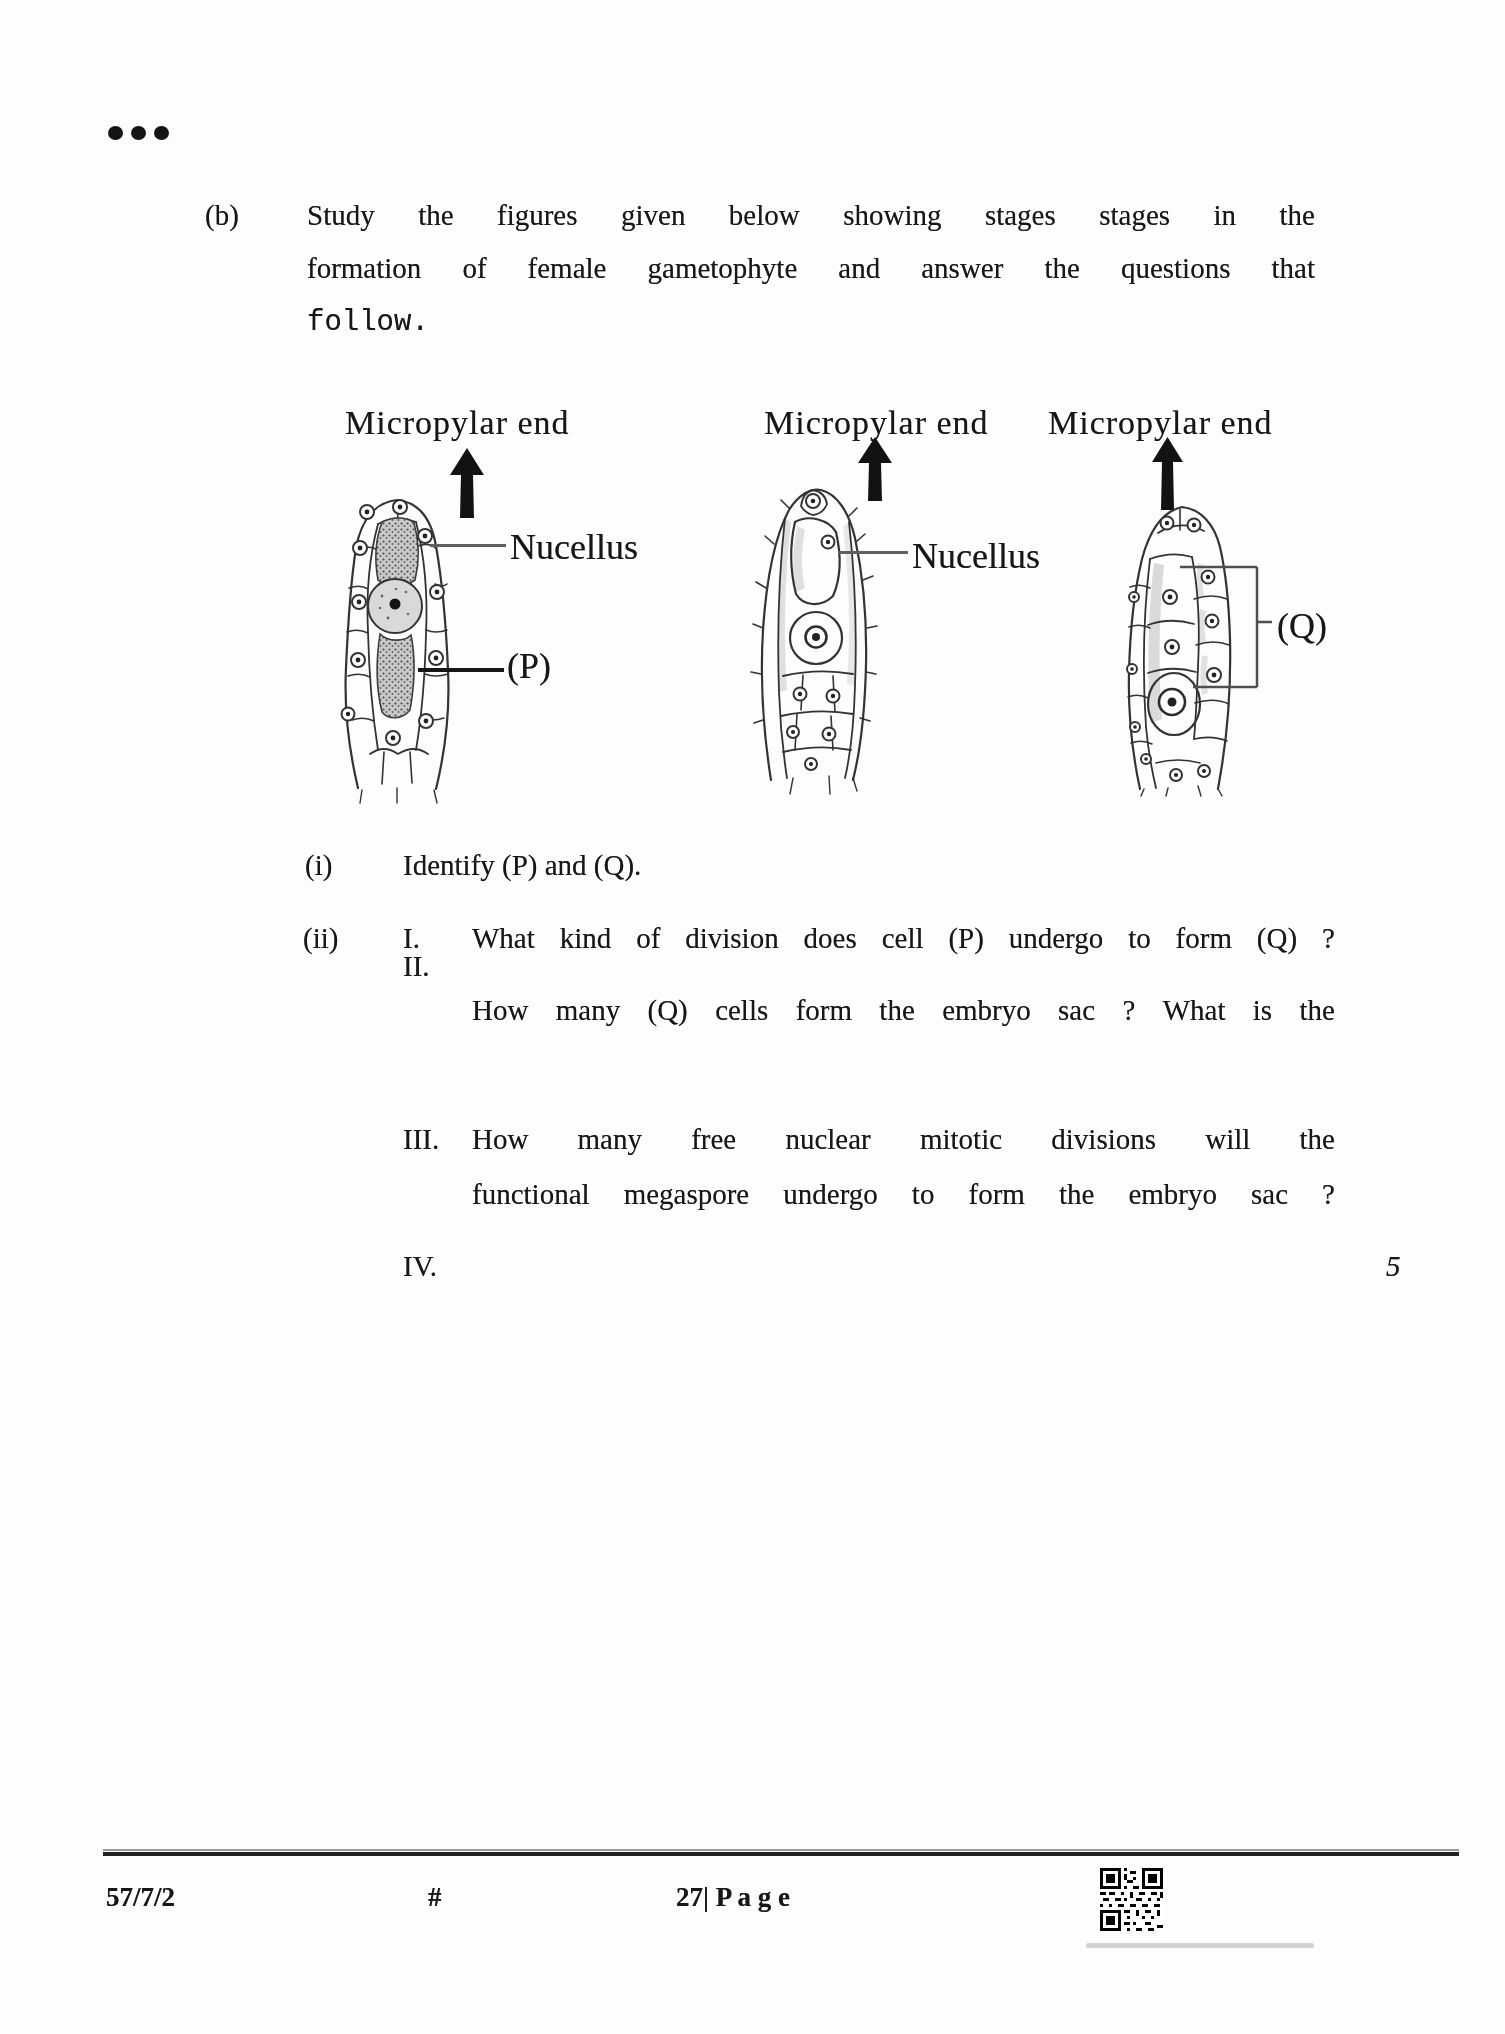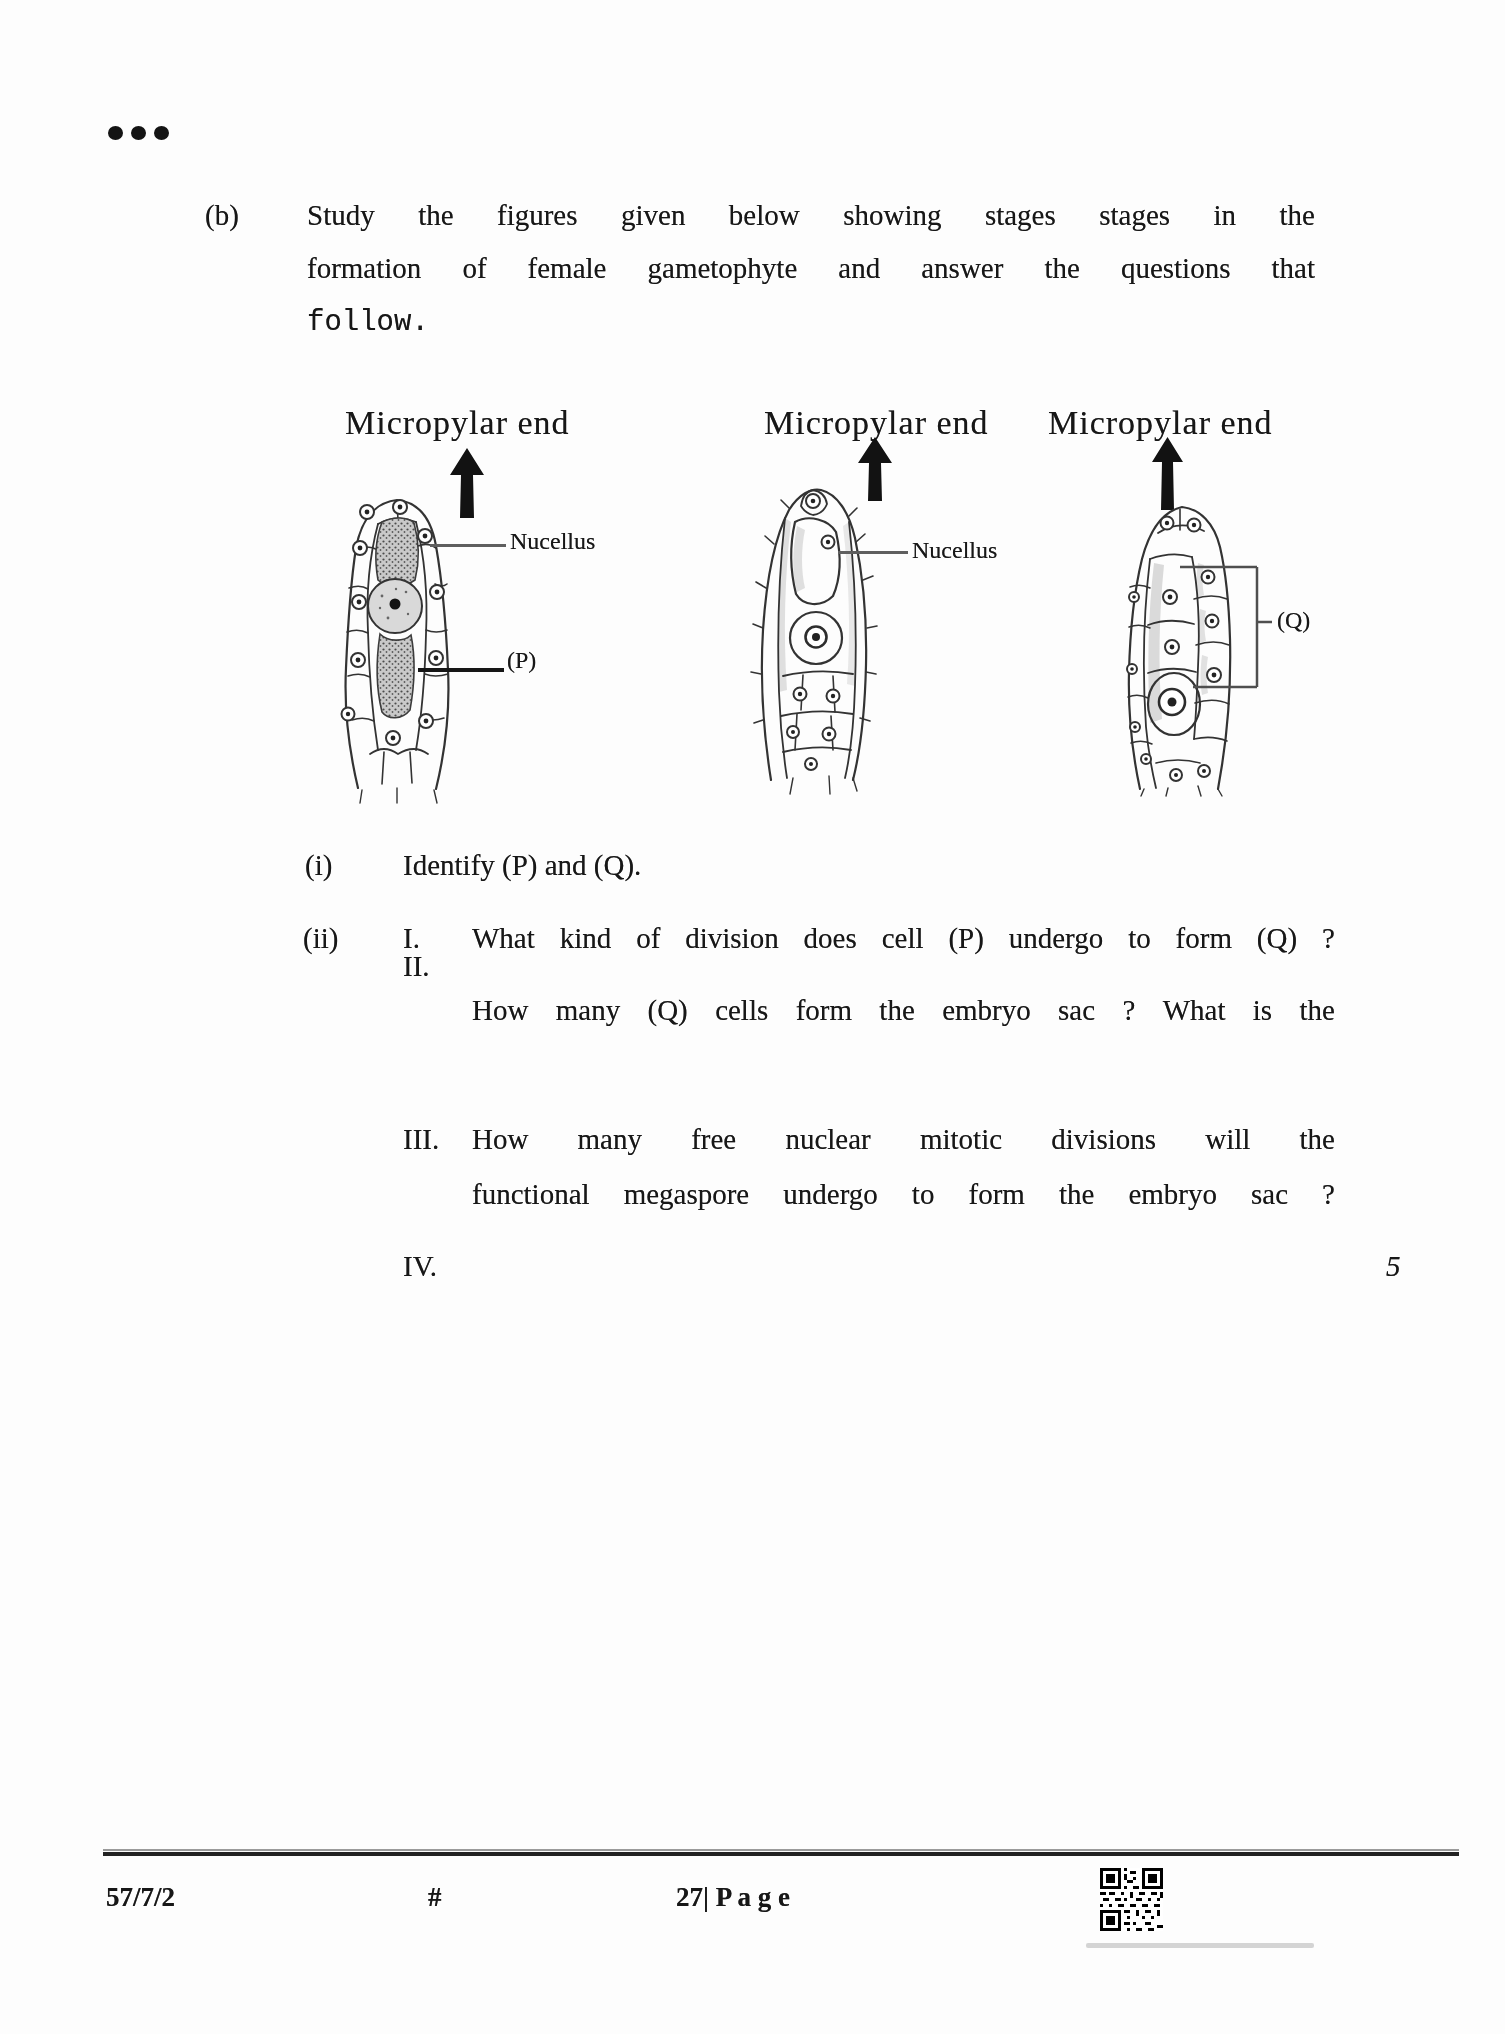--- a/index.html
+++ b/index.html
@@ -2,21 +2,21 @@
 <html><head>
 <meta charset="utf-8">
 <style>
   html,body{margin:0;padding:0;}
   body{width:1505px;height:2034px;background:#ffffff;overflow:hidden;}
   .page{position:relative;width:1505px;height:2034px;background:#fdfdfd;font-family:"Liberation Serif","DejaVu Serif",serif;color:#161616;}
   .abs{position:absolute;}
   .txt{font-family:"Liberation Serif","DejaVu Serif",serif;color:#171717;text-shadow:0 0 .5px rgba(0,0,0,.55);white-space:nowrap;line-height:1;}
   .q{font-size:29px;}
   .figlab{font-size:34px;}
-  .call{font-size:24px;}
+  .call{font-size:36px;}
   .jl{white-space:normal;}
   [data-justify="true"]{display:flex;justify-content:space-between;}
   .dot{display:inline-block;width:15px;height:14px;border-radius:50%;background:#141414;margin-right:8px;}
   .leader{position:absolute;background:#5f5f5f;}
   .leader.thickline{background:#161616;}
   .marks{font-style:italic;font-size:29px;}
   .footrule{position:absolute;left:103px;top:1849px;width:1356px;height:7px;
      background:linear-gradient(to bottom,#9a9a9a 0 2px,#fdfdfd 2px 3px,#222222 3px 7px);}
   .foot{font-weight:bold;font-size:27px;}
   .smudge{position:absolute;left:1086px;top:1943px;width:228px;height:5px;background:#c9c9c9;opacity:.8;border-radius:2px;}

